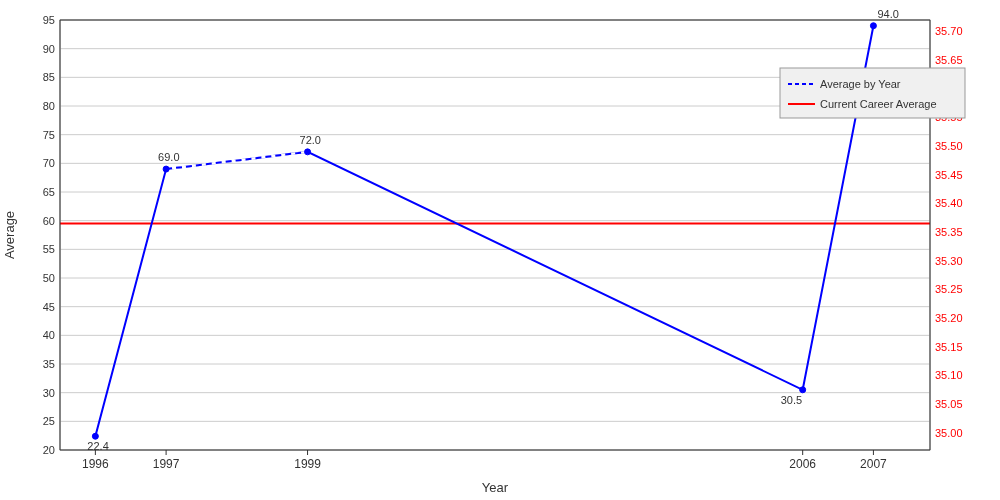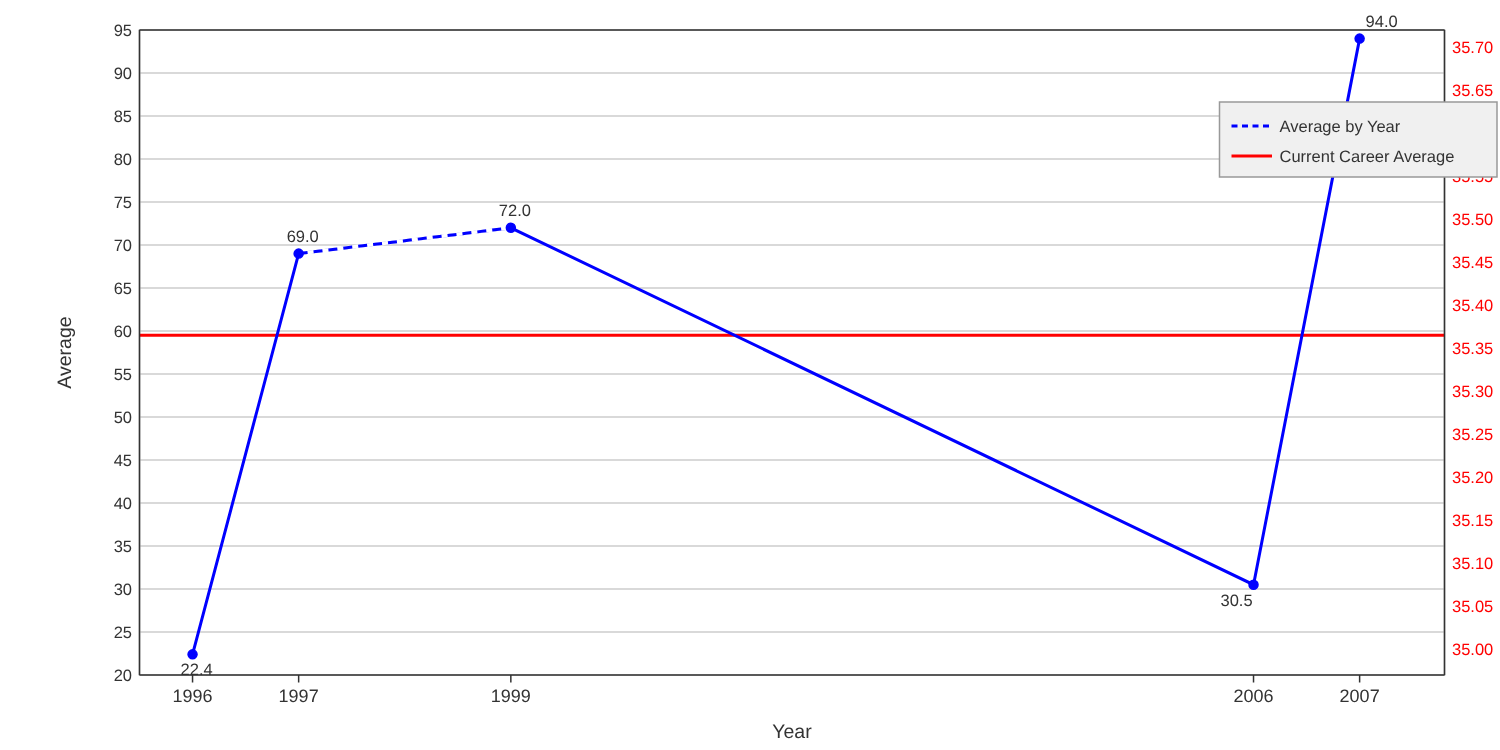--- a/index.html
+++ b/index.html
@@ -7,21 +7,20 @@
       width: 1000px;
       height: 500px;
       background: #fff;
       font-family: Arial, sans-serif;
       overflow: hidden;
     }
     #chart-container {
       width: 980px;
       height: 500px;
       position: relative;
-      padding-left: 33px;
     }
     svg {
       width: 1000px;
       height: 500px;
     }
   </style>
 </head>
 <body>
 
 <div id="chart-container">

